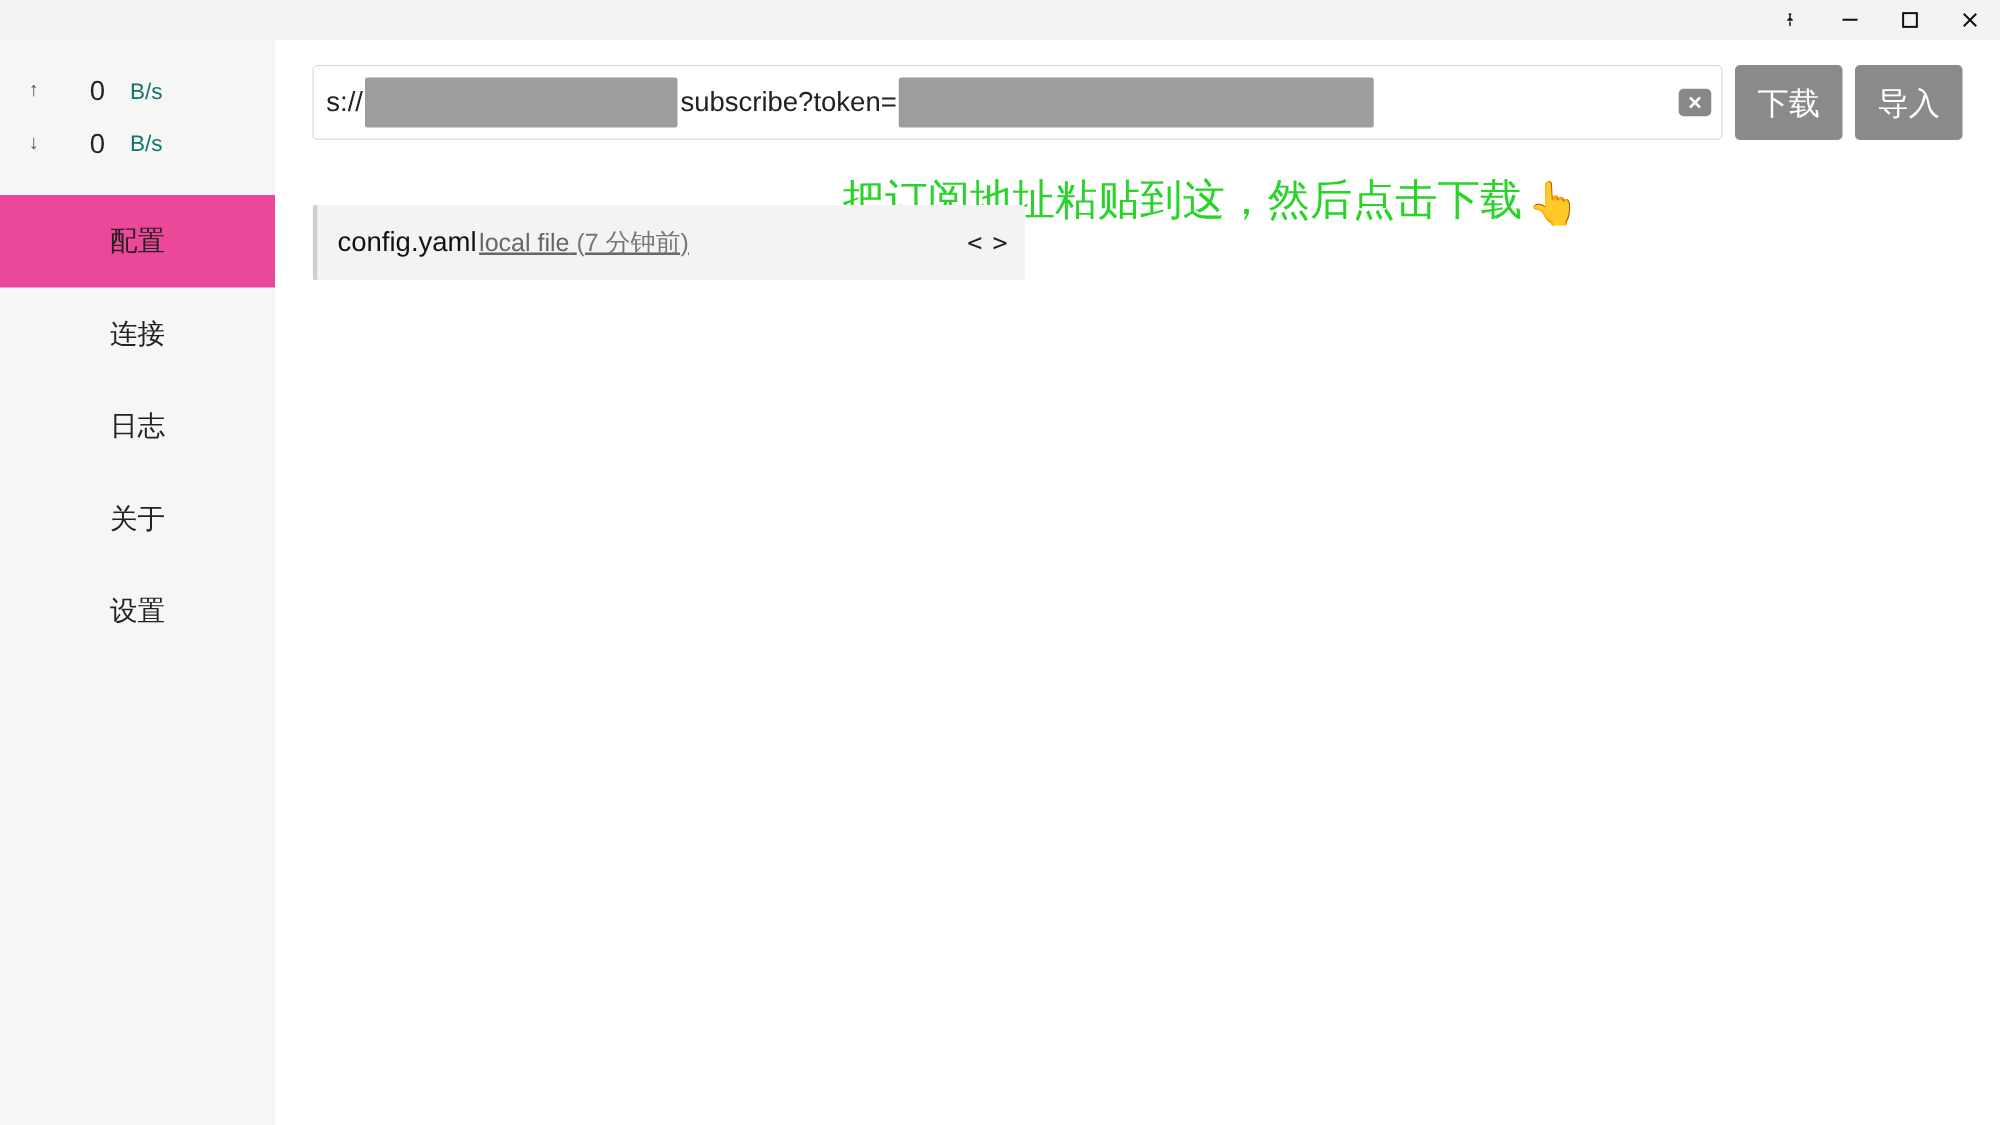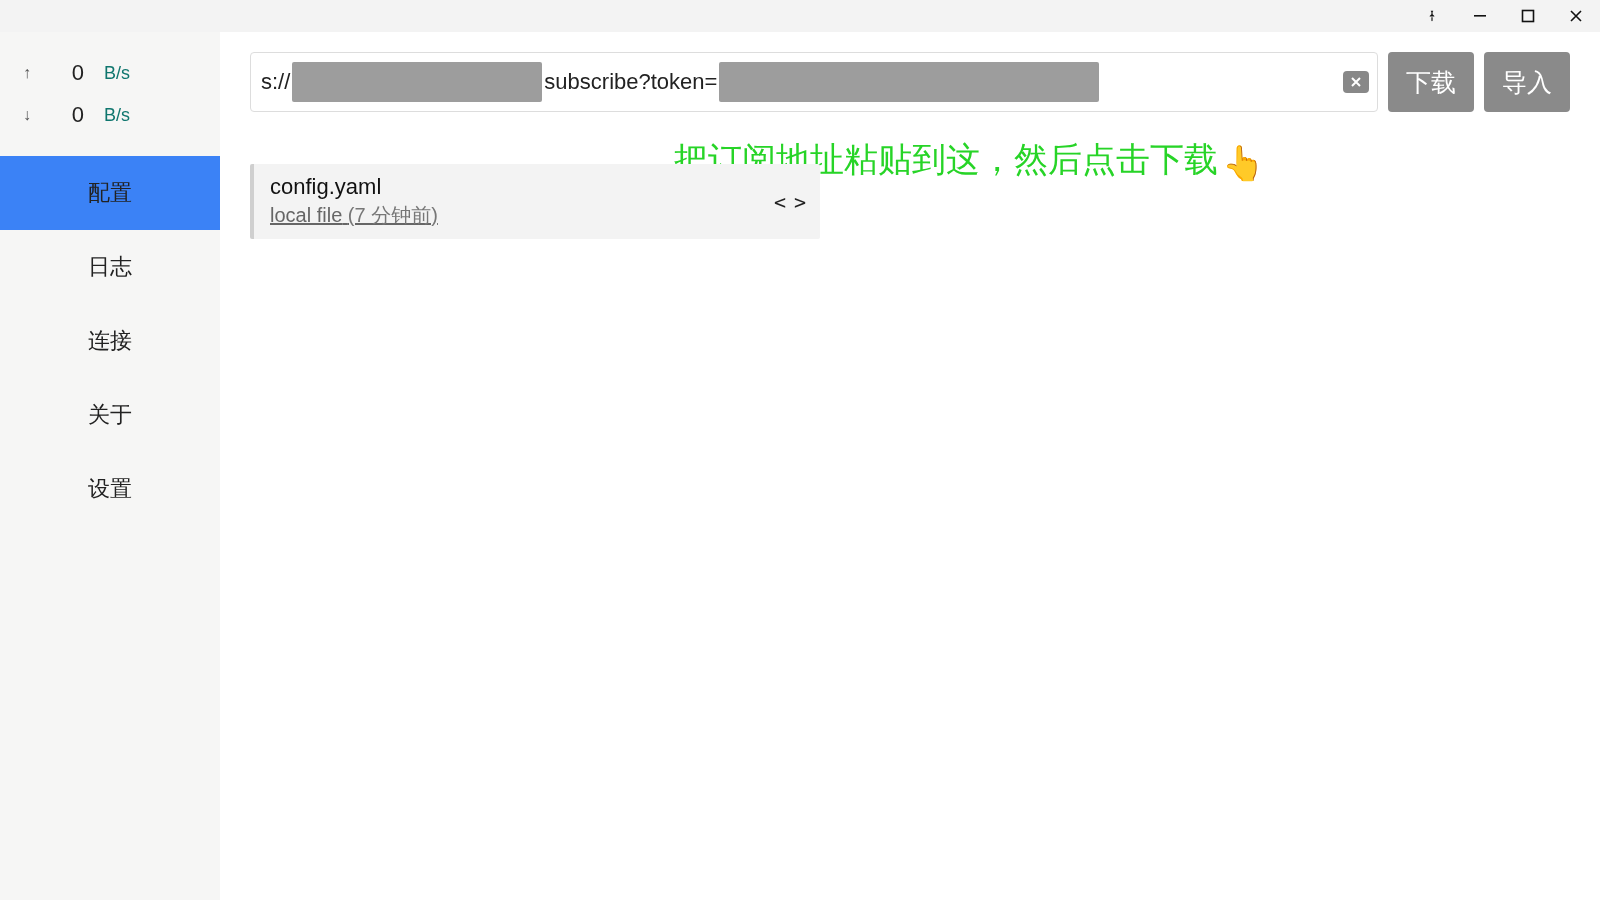--- a/index.html
+++ b/index.html
@@ -57,21 +57,21 @@
   .nav-item {
     height: 74px;
     display: flex;
     align-items: center;
     justify-content: center;
     font-size: 22px;
     color: #222;
     cursor: pointer;
   }
   .nav-item.active {
-    background: #3b82f6;
+    background: #ec4899;
     text-align: right;
   }
 
   
   .main {
     flex: 1;
     background: #ffffff;
     padding: 20px 30px;
     position: relative;
   }
@@ -153,21 +153,21 @@
     background: #f3f3f3;
     border-left: 4px solid #cfcfcf;
     border-radius: 2px;
     padding: 10px 16px;
     position: relative;
     display: flex;
     align-items: center;
     justify-content: space-between;
     cursor: pointer;
   }
-  .profile-info { display: flex; flex-direction: column; gap: 2px; justify-content: center; }
+  .profile-info { display: flex; flex-direction: row; gap: 2px; justify-content: center; }
   .profile-name { font-size: 22px; color: #111; }
   .profile-sub { font-size: 20px; color: #666; text-decoration: underline; }
   .profile-sub .time { color: #777; }
   .profile-card .code-icon {
     font-size: 20px;
     color: #222;
     letter-spacing: -2px;
     font-family: monospace;
   }
 
@@ -209,22 +209,22 @@
       </div>
       <div class="traffic-row">
         <span class="arrow">↓</span>
         <span class="val">0</span>
         <span class="unit">B/s</span>
       </div>
     </div>
 
     <div class="nav">
       <div class="nav-item active">配置</div>
+      <div class="nav-item">连接</div>
       <div class="nav-item">日志</div>
-      <div class="nav-item">连接</div>
       <div class="nav-item">关于</div>
       <div class="nav-item">设置</div>
     </div>
   </div>
 
   <div class="main">
 
     <div class="url-row">
       <div class="url-box">
         <span class="seg-text">s://</span>

